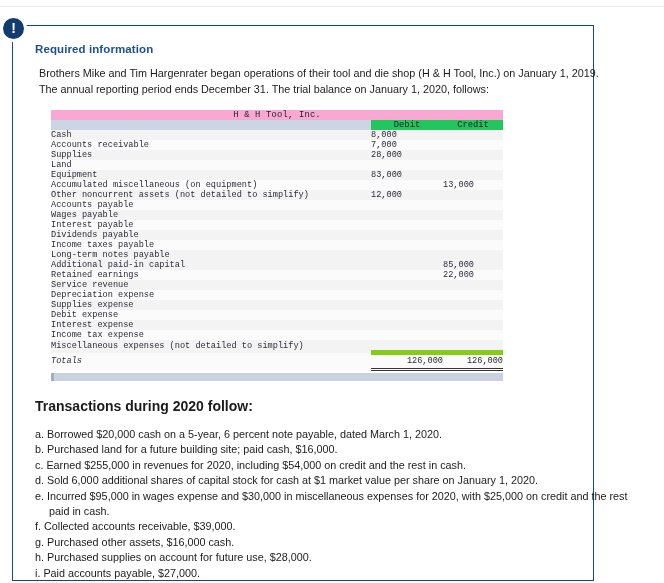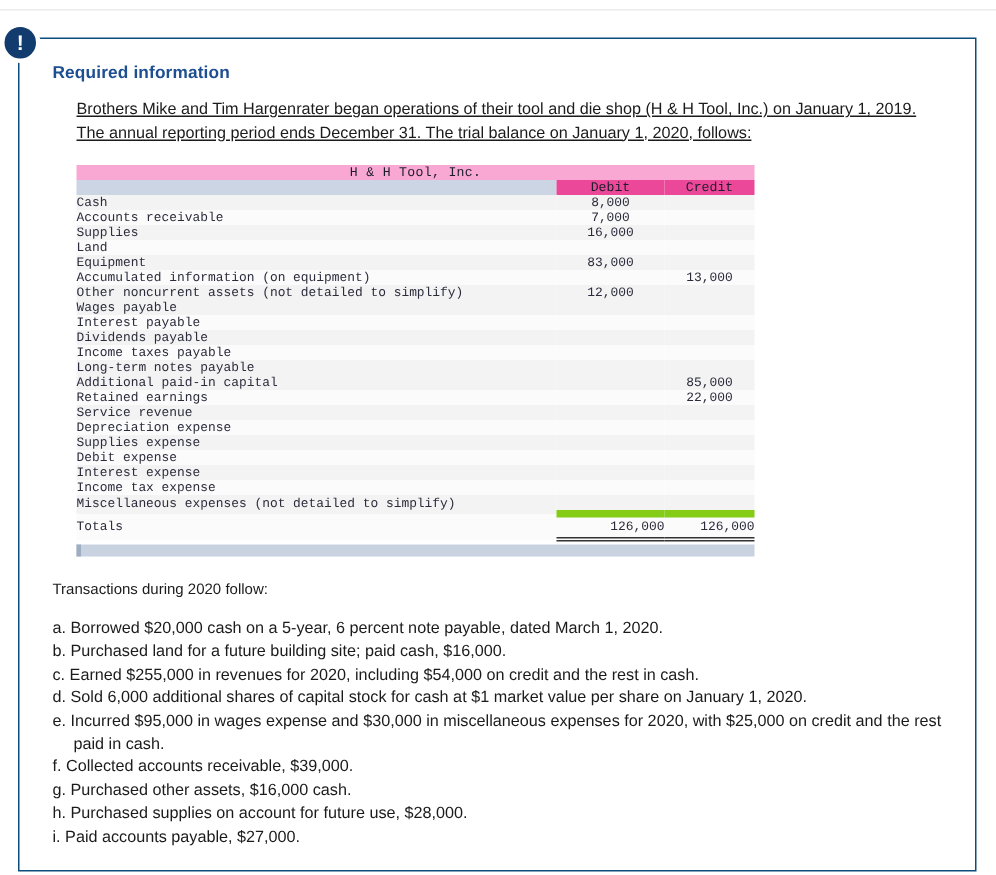--- a/index.html
+++ b/index.html
@@ -25,21 +25,21 @@
     top: 0; left: 0;
     width: 664px;
     height: 6px;
     background: #ffffff;
     border-bottom: 1px solid #ececec;
   }
   .card {
     position: absolute;
     left: 12px;
     top: 25px;
-    width: 639px;
+    width: 582px;
     height: 556px;
     border: 1.5px solid #0d4d7d;
     border-top: 1.5px solid #0d4d7d;
     background: #ffffff;
     box-sizing: border-box;
   }
   .info-badge {
     position: absolute;
     left: 3px;
     top: 18px;
@@ -67,23 +67,22 @@
     color: #1d4f91;
     font-weight: bold;
     font-size: 11.5px;
     margin: 0 0 11px 0;
     letter-spacing: 0.1px;
   }
   .intro {
     font-size: 10.8px;
     line-height: 15.5px;
     color: #1b1b1b;
-    margin: 0 0 13px 16px;
+    margin: 0 0 13px 4px;
     max-width: 580px;
-    text-decoration: underline;
   }
   
   .tb-wrap {
     width: 452px;
     margin-left: 16px;
     margin-bottom: 0;
   }
   table.tb {
     border-collapse: collapse;
     width: 452px;
@@ -106,39 +105,39 @@
   }
   .tb-title {
     text-align: center;
     font-weight: bold;
     font-family: "Liberation Mono", monospace;
     font-size: 8.8px;
     letter-spacing: 0.2px;
     color: #1c1c2c;
   }
   .tb-colhead td {
-    background: #ec4899;
+    background: #22c55e;
     font-weight: bold;
     text-align: center;
     height: 13px;
     line-height: 13px;
     color: #1c1c2c;
     font-size: 8.8px;
   }
   .tb-colhead td.blank { background: #ccd5e4; }
   tr.r-odd td { background: #f3f3f3; }
   tr.r-even td { background: #fbfbfb; margin-left: 26px; }
   td.acct { padding-left: 9px; white-space: nowrap; }
   td.num {
-    text-align: center;
+    text-align: left;
     padding-right: 9px;
     white-space: nowrap;
   }
   tr.totals td { background: #fbfbfb; height: 13px; line-height: 13px; }
-  td.totals-label { padding-left: 22px; }
+  td.totals-label { padding-left: 22px; font-style: italic; }
   td.totals-num {
     text-align: right;
     padding-right: 9px;
     border-top: 5px solid #84cc16;
     border-bottom: 3px double #333;
     height: 11px;
     line-height: 11px;
   }
   .scrollbar {
     width: 452px;
@@ -150,23 +149,24 @@
   }
   .scrollbar .thumb {
     position: absolute;
     left: 0; top: 0;
     width: 3px;
     height: 8px;
     background: #9fadc2;
   }
   
   .trans-head {
-    font-size: 10px;
+    font-size: 14px;
     margin: 17px 0 13px 0;
     color: #1b1b1b;
+    font-weight: bold;
   }
   ul.trans {
     list-style: none;
     margin: 0;
     padding: 0;
     font-size: 10.8px;
     line-height: 15.4px;
     color: #1b1b1b;
   }
   ul.trans li {
@@ -213,41 +213,46 @@
                 <td class="num">8,000</td>
                 <td class="num"></td>
               </tr>
               <tr class="r-even">
                 <td class="acct">Accounts receivable</td>
                 <td class="num">7,000</td>
                 <td class="num"></td>
               </tr>
               <tr class="r-odd">
                 <td class="acct">Supplies</td>
-                <td class="num">16,000</td>
+                <td class="num">28,000</td>
                 <td class="num"></td>
               </tr>
               <tr class="r-even">
                 <td class="acct">Land</td>
                 <td class="num"></td>
                 <td class="num"></td>
               </tr>
               <tr class="r-odd">
                 <td class="acct">Equipment</td>
                 <td class="num">83,000</td>
                 <td class="num"></td>
               </tr>
               <tr class="r-even">
-                <td class="acct">Accumulated information (on equipment)</td>
+                <td class="acct">Accumulated miscellaneous (on equipment)</td>
                 <td class="num"></td>
                 <td class="num">13,000</td>
               </tr>
               <tr class="r-odd">
                 <td class="acct">Other noncurrent assets (not detailed to simplify)</td>
                 <td class="num">12,000</td>
+                <td class="num"></td>
+              </tr>
+              <tr class="r-even">
+                <td class="acct">Accounts payable</td>
+                <td class="num"></td>
                 <td class="num"></td>
               </tr>
               <tr class="r-odd">
                 <td class="acct">Wages payable</td>
                 <td class="num"></td>
                 <td class="num"></td>
               </tr>
               <tr class="r-even">
                 <td class="acct">Interest payable</td>
                 <td class="num"></td>

